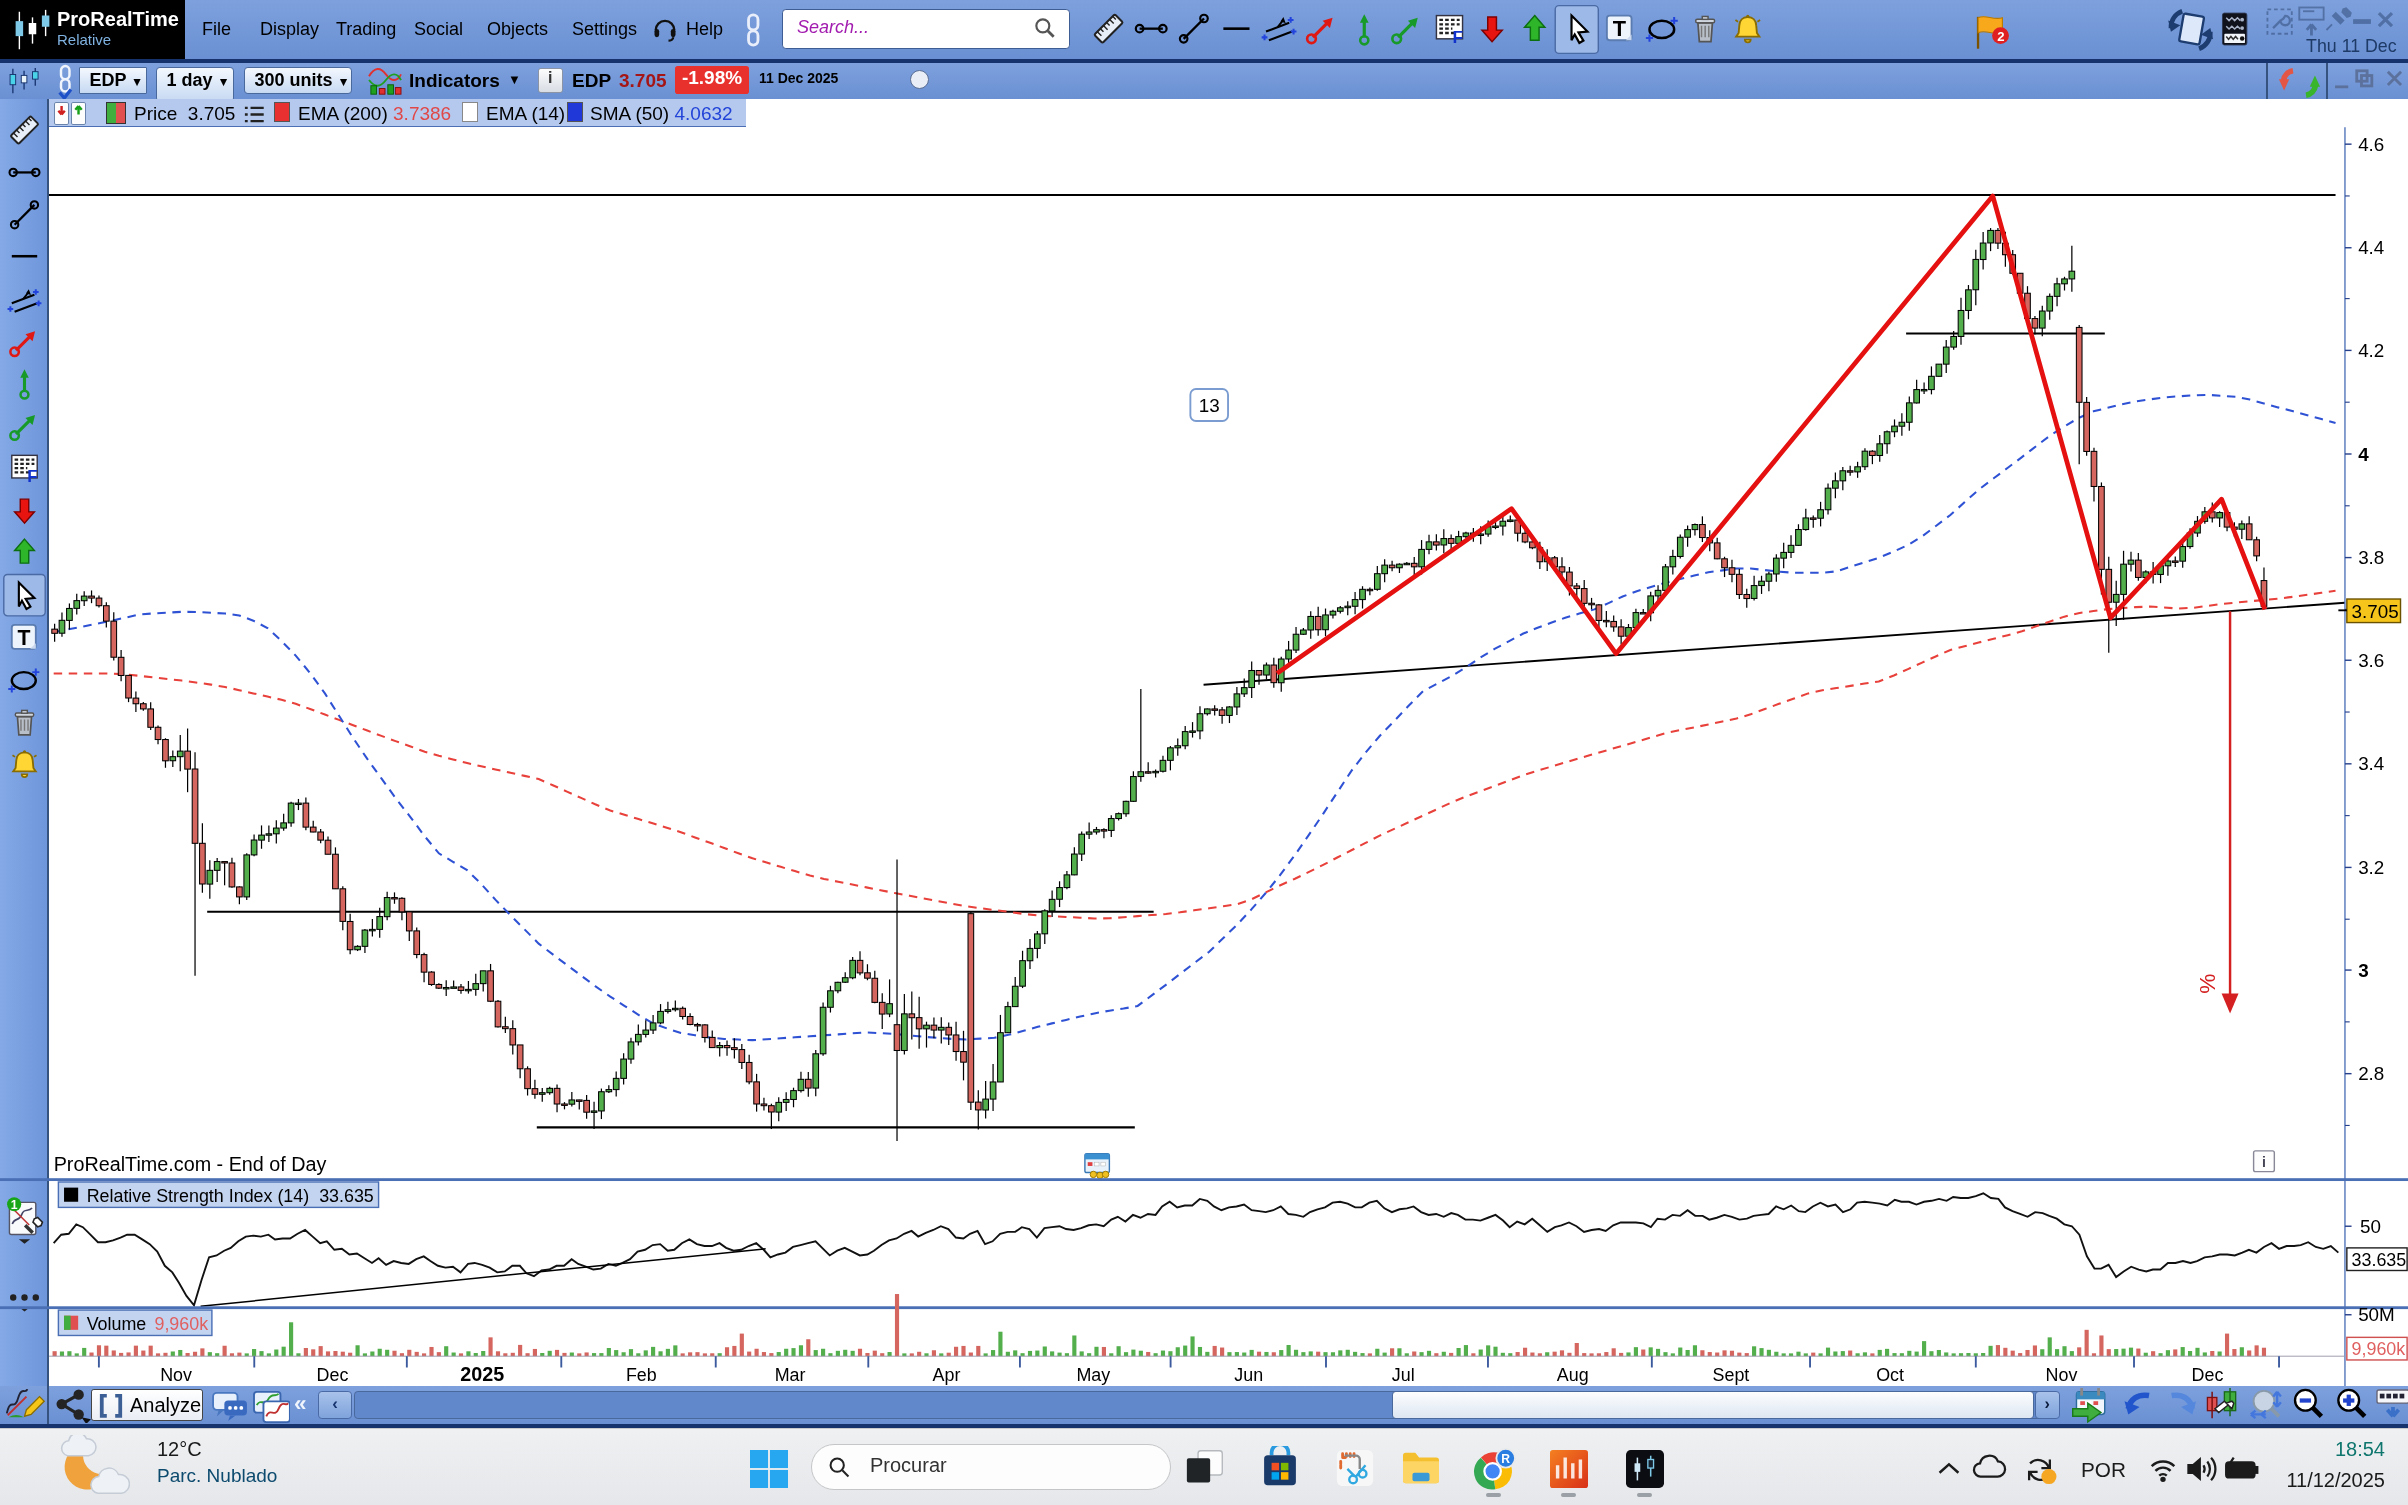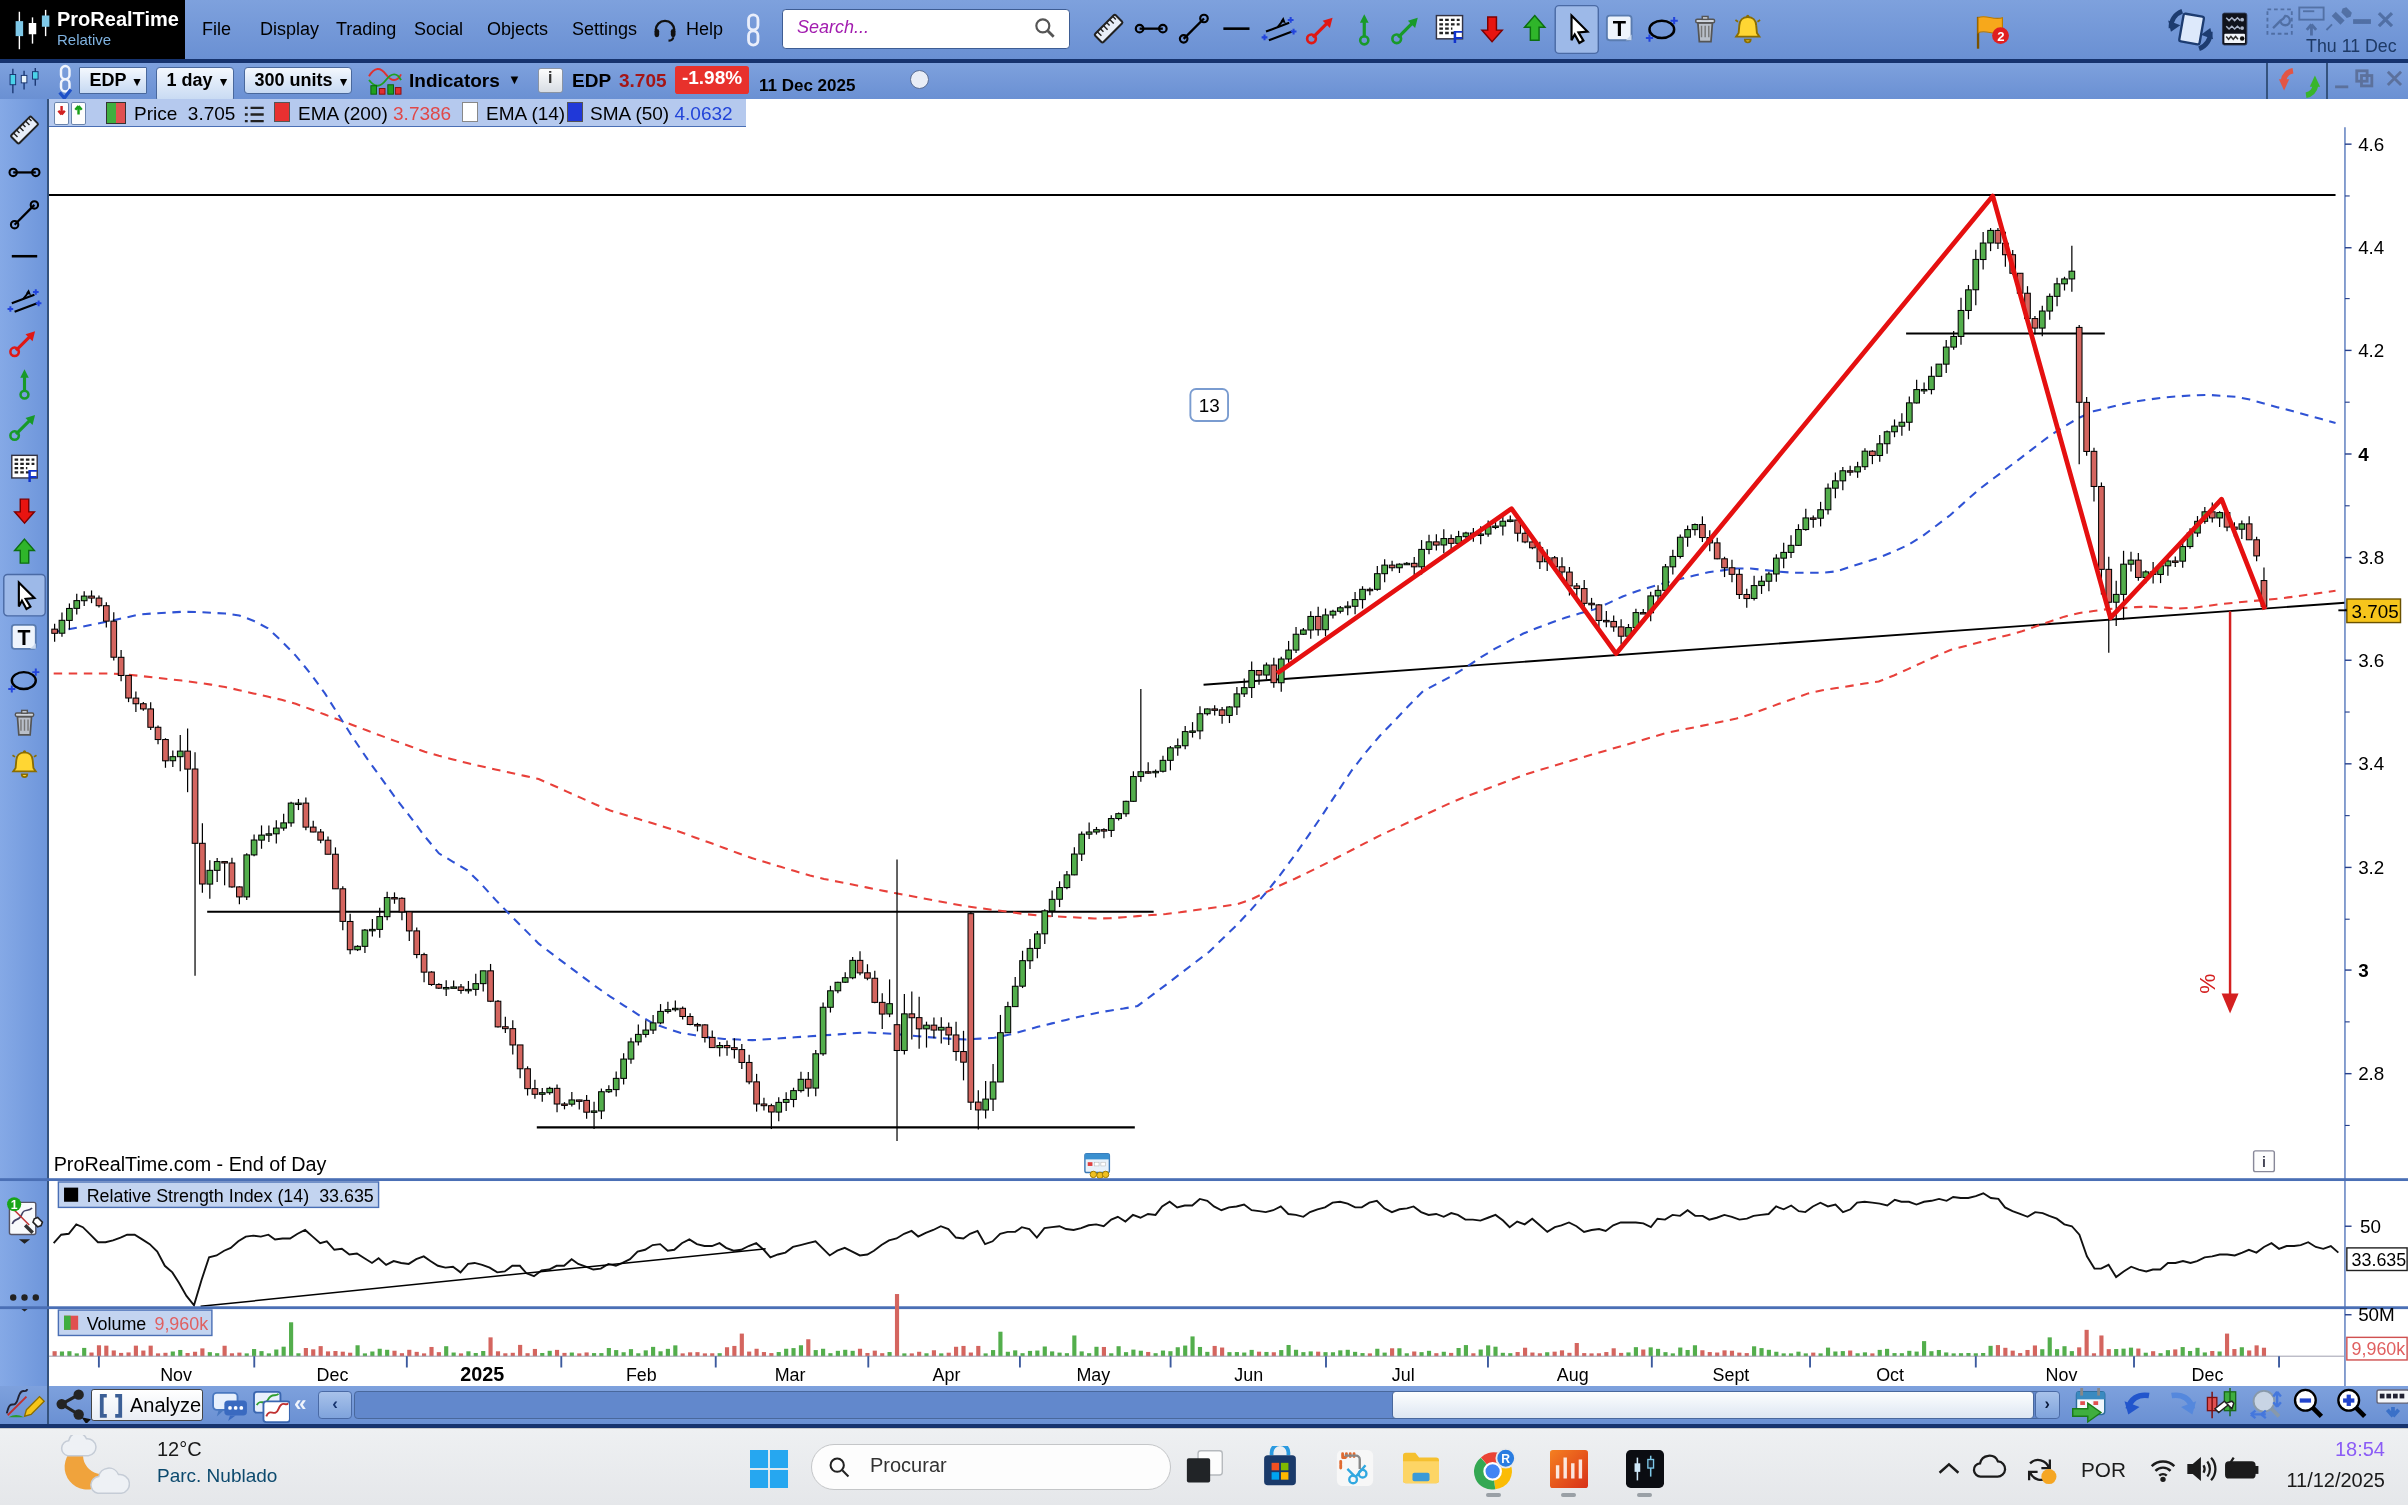--- a/index.html
+++ b/index.html
@@ -184,21 +184,21 @@
       <rect x="13" y="25" width="6" height="6" fill="#e03030" stroke="#8a0a0a"></rect>
       <rect x="22" y="21" width="6" height="10" fill="#20a020" stroke="#0a600a"></rect>
       <rect x="30" y="24" width="6" height="7" fill="#e03030" stroke="#8a0a0a"></rect>
 </svg>
 <div class="abs" style="left:409px;top:70px;font-size:19px;font-weight:bold">Indicators</div>
 <div class="abs" style="left:508px;top:72px;font-size:13px">▼</div>
 <div class="abs" style="left:538px;top:68px;width:24.5px;height:24.5px;background:linear-gradient(#fdfdfd,#d8dde4);border:0.9px solid #8a94a4;border-radius:2.8px;text-align:center;font-size:16px;font-weight:bold;color:#333">i</div>
 <div class="abs" style="left:572px;top:70px;font-size:19px;font-weight:bold">EDP</div>
 <div class="abs" style="left:619px;top:70px;font-size:19px;font-weight:bold;color:#a51515">3.705</div>
 <div class="abs" style="left:675px;top:66px;width:74px;height:28px;background:#e8312c;border-radius:2.8px;color:#fff;font-size:19px;font-weight:bold;text-align:center;padding-top:0.9px">-1.98%</div>
-<div class="abs" style="left:759px;top:76px;font-size:17px;font-weight:bold">11 Dec 2025</div>
+<div class="abs" style="left:759px;top:70px;font-size:14px;font-weight:bold">11 Dec 2025</div>
 <div class="abs" style="left:910px;top:70px;width:19px;height:19px;border:1.9px solid #5a6e94;border-radius:50%;background:#e8edf6"></div>
 <div class="abs" style="left:2266px;top:63px;width:1.9px;height:36px;background:#35537e"></div>
 <div class="abs" style="left:2326px;top:63px;width:1.9px;height:36px;background:#35537e"></div>
 <svg class="abs" style="left:2278px;top:64px" width="43" height="38" viewBox="0 0 46 40">
       <path d="M16 7a12 12 0 00-10 10" fill="none" stroke="#e35544" stroke-width="6"></path>
       <path d="M1 16h11l-5.5 12z" fill="#e35544"></path>
       <path d="M30 33a12 12 0 0010-10" fill="none" stroke="#38b52a" stroke-width="6"></path>
       <path d="M45 24H34l5.5-12z" fill="#38b52a"></path>
     </svg>
 <svg class="abs" style="left:2333px;top:68px" width="72" height="24.5" viewBox="0 0 76 26" stroke="#5c719c" fill="none" stroke-width="3">
@@ -1537,16 +1537,16 @@
  <g stroke-width="2.4">
         <path d="M272 16v8h5l7 6V10l-7 6z" fill="#1b1b1b"></path>
         <path d="M288 16a8 8 0 010 8m4-12a13 13 0 010 16m4-20a18 18 0 010 24"></path>
       </g>
  <g stroke-width="2.4">
         <rect x="312" y="13" width="30" height="16" rx="3" fill="#1b1b1b"></rect>
         <rect x="342" y="18" width="3" height="6" fill="#1b1b1b"></rect>
         <path d="M320 8l-6 9h5l-4 7" stroke="#1b1b1b" fill="none"></path>
       </g>
 </svg>
-<div class="abs" style="left:2279px;top:1438px;width:106px;height:22.6px;font-size:20px;color:#8b5cf6;text-align:right">18:54</div>
+<div class="abs" style="left:2279px;top:1438px;width:106px;height:22.6px;font-size:20px;color:#0f766e;text-align:right">18:54</div>
 <div class="abs" style="left:2279px;top:1469px;width:106px;height:22.6px;font-size:20px;color:#1a1a1a;text-align:right">11/12/2025</div>
 </div>
 
 
 </body></html>

